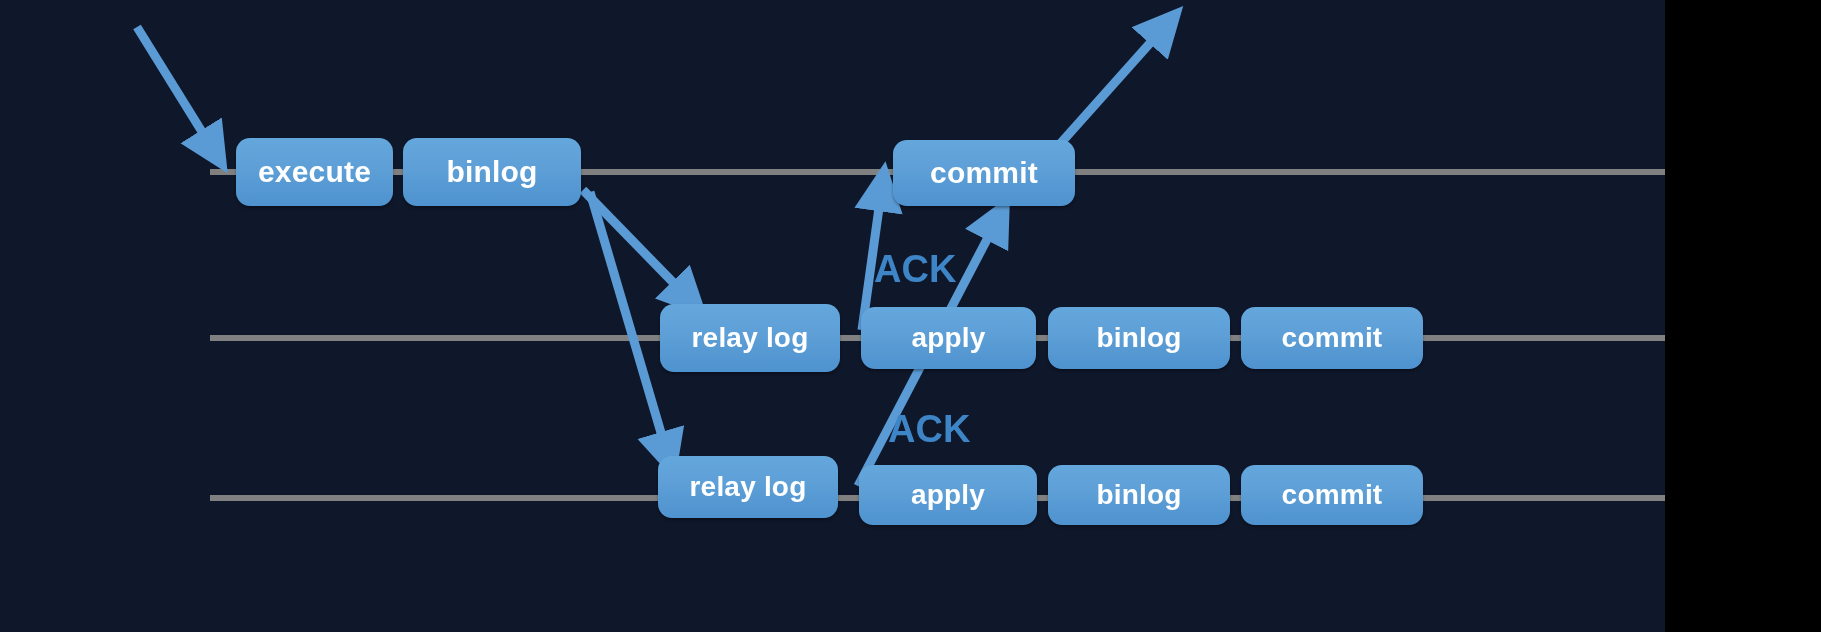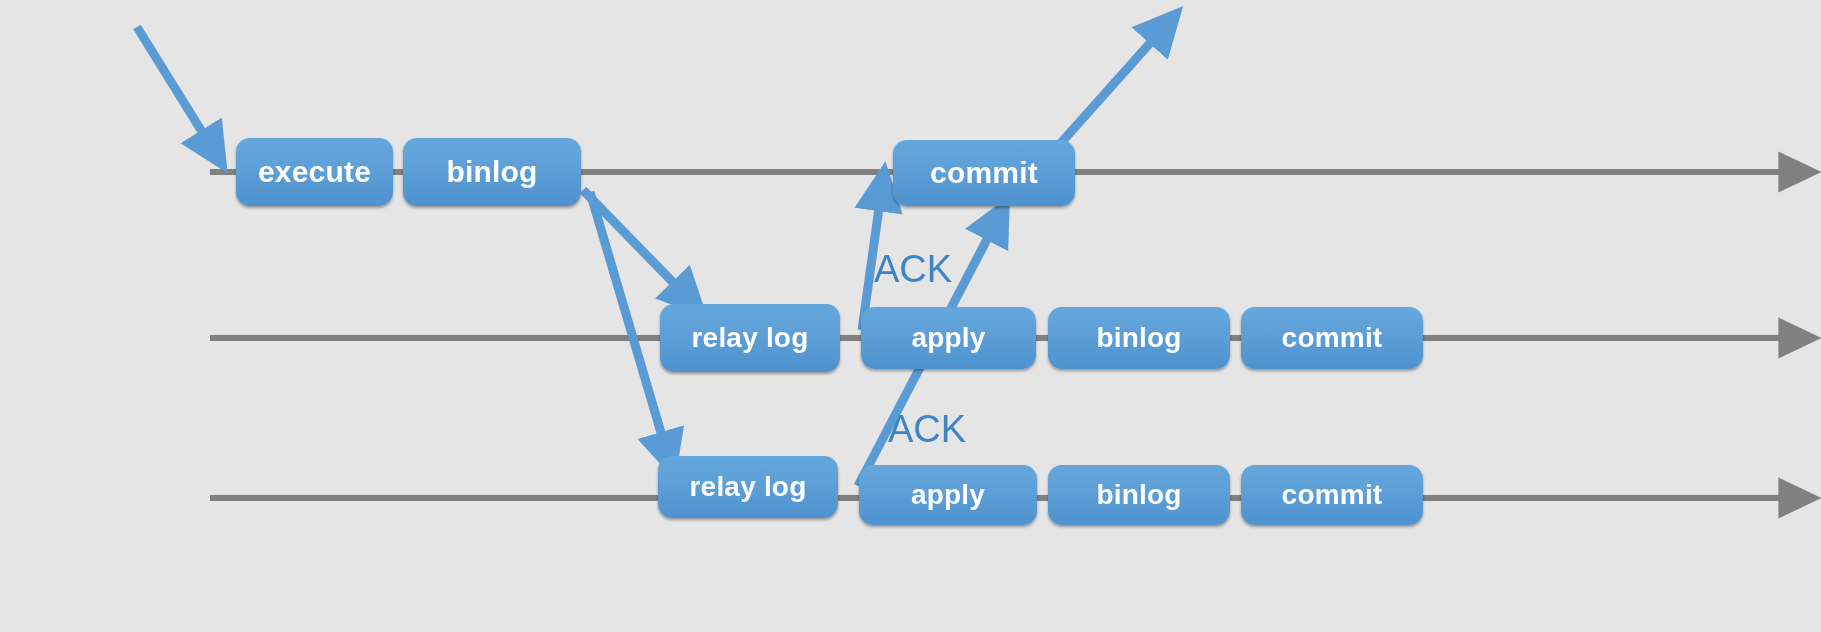--- a/index.html
+++ b/index.html
@@ -1,19 +1,19 @@
 <!DOCTYPE html>
 <html><head>
 <meta charset="utf-8">
 <style>
   html,body{margin:0;padding:0;background:#000;}
   #stage{
     position:relative;
-    width:1821px;height:632px;
-    background:#e5e5e5;
+    width:1665px;height:632px;
+    background:#0f172a;
     overflow:hidden;
     font-family:"Liberation Sans", sans-serif;
   }
   #stage svg.layer{
     position:absolute;left:0;top:0;width:1821px;height:632px;
     pointer-events:none;
   }
   .node{
     position:absolute;
     box-sizing:border-box;
@@ -22,21 +22,21 @@
     box-shadow:0 2px 3px rgba(0,0,0,0.35);
     color:#ffffff;
     font-weight:bold;
     display:flex;align-items:center;justify-content:center;
     letter-spacing:0.2px;
     white-space:nowrap;
   }
   .ack-label{
     position:absolute;
     color:#3d85c6;
-    font-weight:normal;
+    font-weight:bold;
     white-space:nowrap;
   }
 </style>
 </head>
 <body>
 
 <div id="stage">
 
   <svg class="layer" viewBox="0 0 1821 632">
     <defs>

